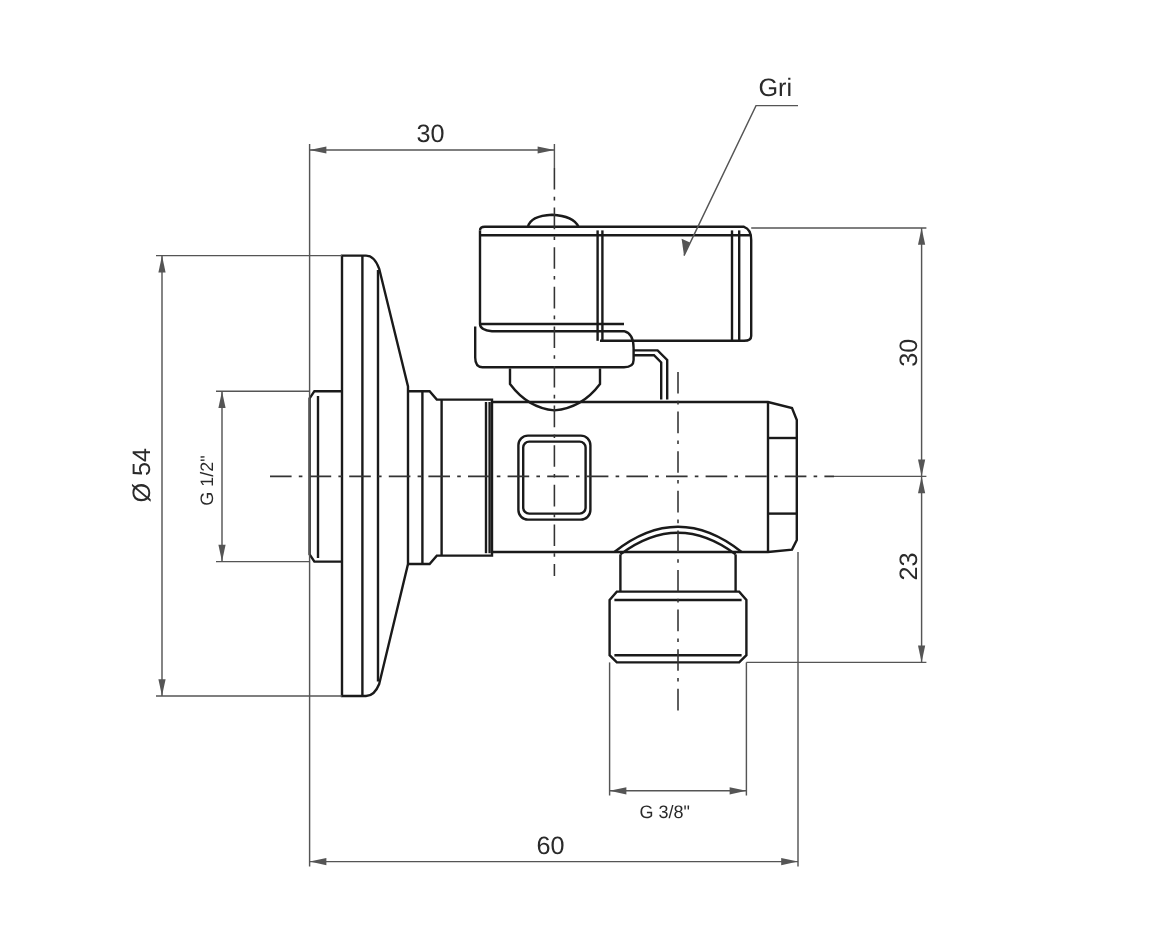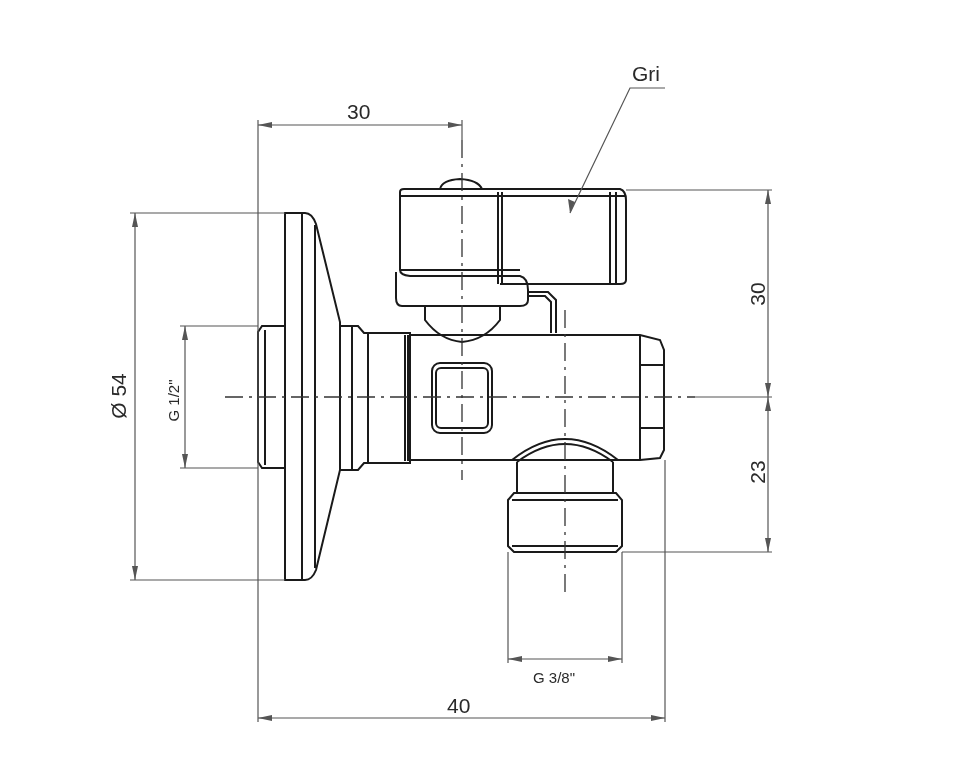--- a/index.html
+++ b/index.html
@@ -102,19 +102,19 @@
     <polygon points="768,397 765,411 771,411"></polygon>
         <polygon points="768,552 765,538 771,538"></polygon>
     <polygon points="508,659 522,656 522,662"></polygon>
         <polygon points="622,659 608,656 608,662"></polygon>
     <polygon points="570,213 568,199 575,202"></polygon>
   </g>
 </svg>
 
 <div class="lbl dim" style="left:632px;top:62px;">Gri</div>
 <div class="lbl dim" style="left:347px;top:100px;">30</div>
-<div class="lbl dim" style="left:447px;top:694px;">40</div>
+<div class="lbl dim" style="left:447px;top:694px;">60</div>
 <div class="lbl small" style="left:533px;top:669px;">G 3/8"</div>
 <div class="lbl dim rot" style="left:84px;top:384px;width:70px;text-align:center;">Ø 54</div>
 <div class="lbl small rot" style="left:138px;top:392px;width:70px;text-align:center;">G 1/2"</div>
 <div class="lbl dim rot" style="left:738px;top:282px;width:40px;text-align:center;">30</div>
 <div class="lbl dim rot" style="left:738px;top:460px;width:40px;text-align:center;">23</div>
 </div>
 
 </body></html>

